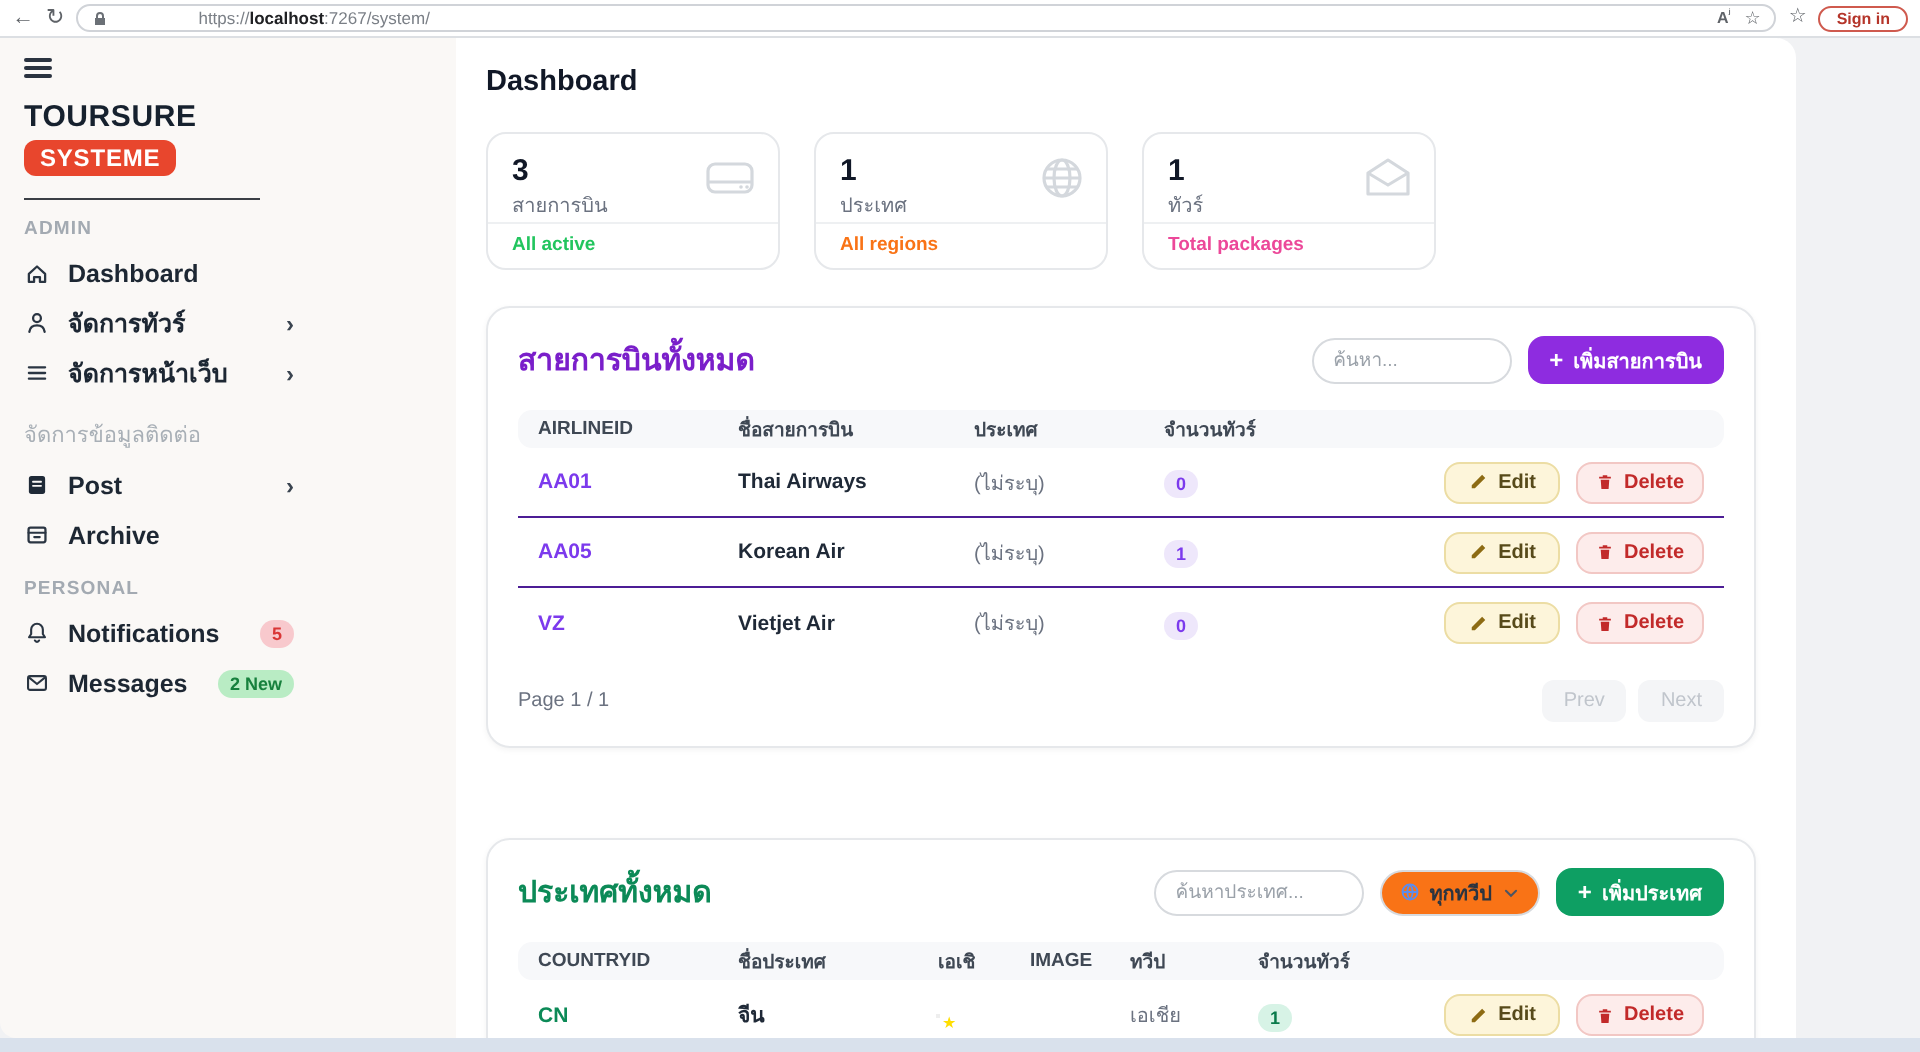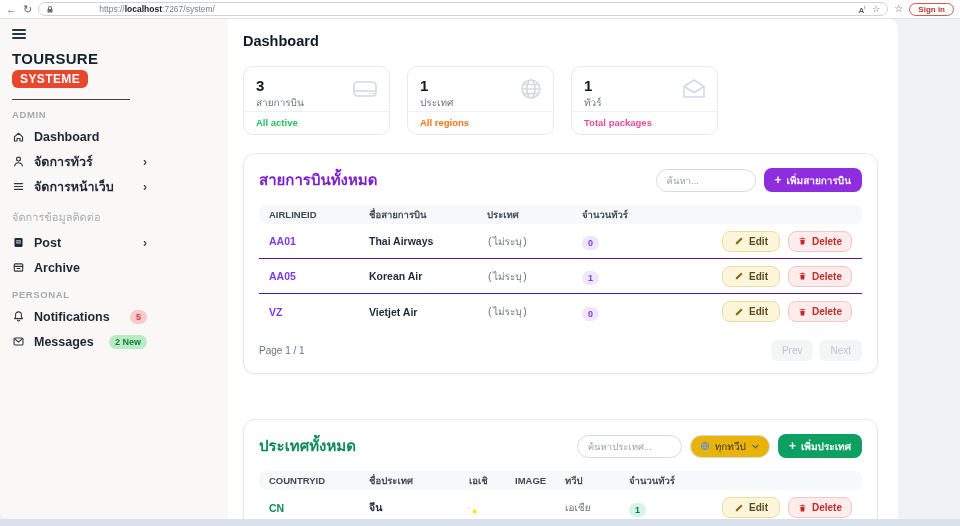--- a/index.html
+++ b/index.html
@@ -70,39 +70,39 @@
   .head-controls { margin-left:auto; display:flex; gap:8px; align-items:center; }
   .search-pill { height:23px; border:1px solid #d7dade; border-radius:12px; padding:0 10px;
     font-size:9.5px; color:#374151; width:100px; outline:none; font-family:inherit; }
   .search-pill::placeholder { color:#9aa1a9; }
   .search-pill.wide { width:105px; }
   .btn-add { height:24px; border:none; border-radius:8px; color:#fff; font-size:10px; font-weight:bold;
     padding:0 11px; display:flex; align-items:center; gap:5px; cursor:pointer; font-family:inherit; }
   .btn-purple { background:#8e2ce0; }
   .btn-green { background:#0e9f63; }
   .btn-add .plus { font-size:12px; font-weight:bold; line-height:1; }
-  .filter-pill { height:23px; border:1px solid #d7dade; border-radius:12px; background:#eab308;
-    display:flex; align-items:center; gap:5px; padding:0 9px; font-size:10px; font-weight:normal;
+  .filter-pill { height:23px; border:1px solid #d7dade; border-radius:12px; background:#f97316;
+    display:flex; align-items:center; gap:5px; padding:0 9px; font-size:10px; font-weight:bold;
     color:#2b3440; cursor:pointer; }
 
   
   .tbl { margin-top:13px; }
   .tbl-head { display:flex; align-items:center; background:#f7f8fa; border-radius:7px;
     height:19px; padding:0 10px; font-size:9.5px; font-weight:bold; color:#3f4854; }
   .tbl-row { display:flex; align-items:center; height:35px; padding:0 10px;
     border-bottom:1px solid #4c1d95; }
   .tbl-row:last-child { border-bottom:none; }
   .col-id { width:100px; } .col-name { width:118px; } .col-country { width:95px; }
   .col-tours { flex:1; } .col-actions { width:168px; display:flex; justify-content:flex-end; gap:8px; }
   .c-id { width:100px; } .c-name { width:100px; } .c-flag { width:46px; } .c-img { width:50px; }
   .c-cont { width:64px; } .c-tours { flex:1; } .c-actions { width:168px; display:flex; justify-content:flex-end; gap:8px; }
   .id-purple { font-size:10.5px; font-weight:bold; color:#7c3aed; }
   .id-green { font-size:10.5px; font-weight:bold; color:#0c8a57; }
   .cell-name { font-size:10.5px; font-weight:bold; color:#1f2937; }
-  .cell-muted { font-size:10px; color:#6b7280;font-family:Liberation Mono, monospace; }
+  .cell-muted { font-size:10px; color:#6b7280; }
   .pill-purple { display:inline-block; background:#eee7fb; color:#7c3aed; font-size:9px; font-weight:bold;
     padding:2px 6px; border-radius:8px; }
   .pill-green { display:inline-block; background:#d7f3e6; color:#0a7a4b; font-size:9px; font-weight:bold;
     padding:2px 6px; border-radius:8px; }
   .btn-edit { display:flex; align-items:center; gap:5px; background:#fdf5da; border:1px solid #ecdda4;
     border-radius:8px; padding:4px 11px; font-size:10px; font-weight:bold; color:#574a1a;
     cursor:pointer; font-family:inherit; }
   .btn-delete { display:flex; align-items:center; gap:5px; background:#fdeceb; border:1px solid #f2c7c4;
     border-radius:8px; padding:4px 9px; font-size:10px; font-weight:bold; color:#c22a2a;
     cursor:pointer; font-family:inherit; }

